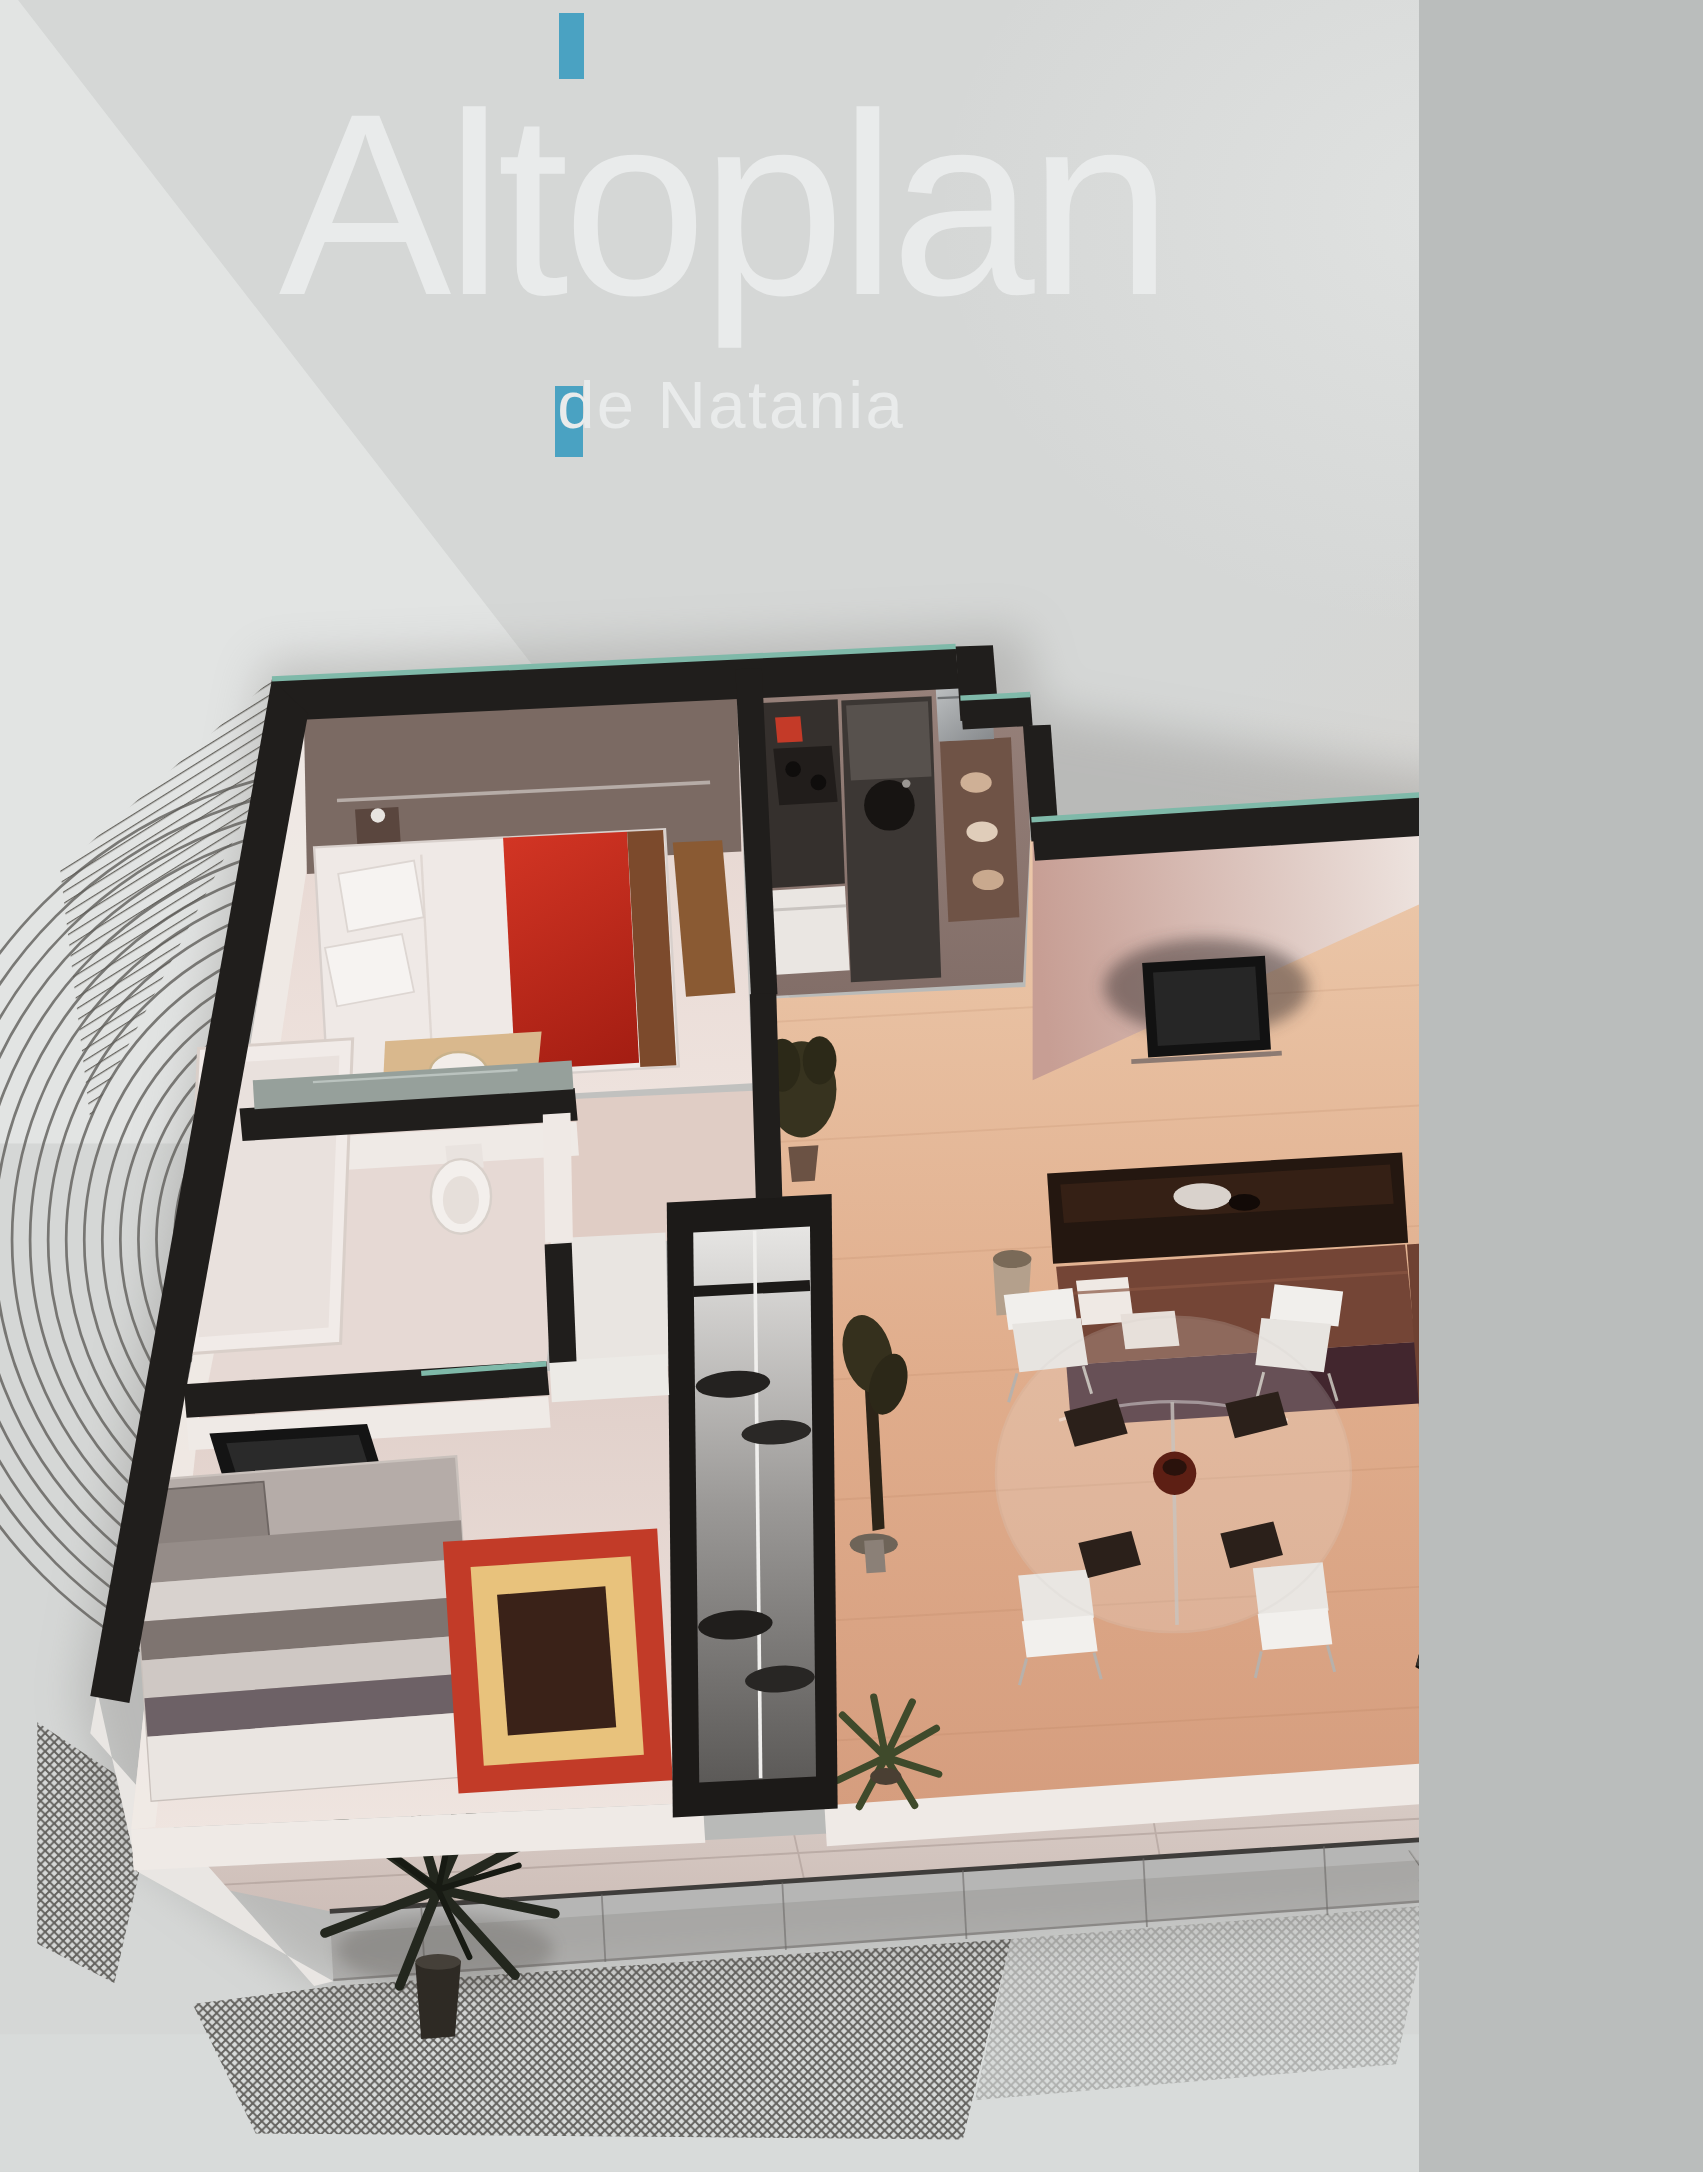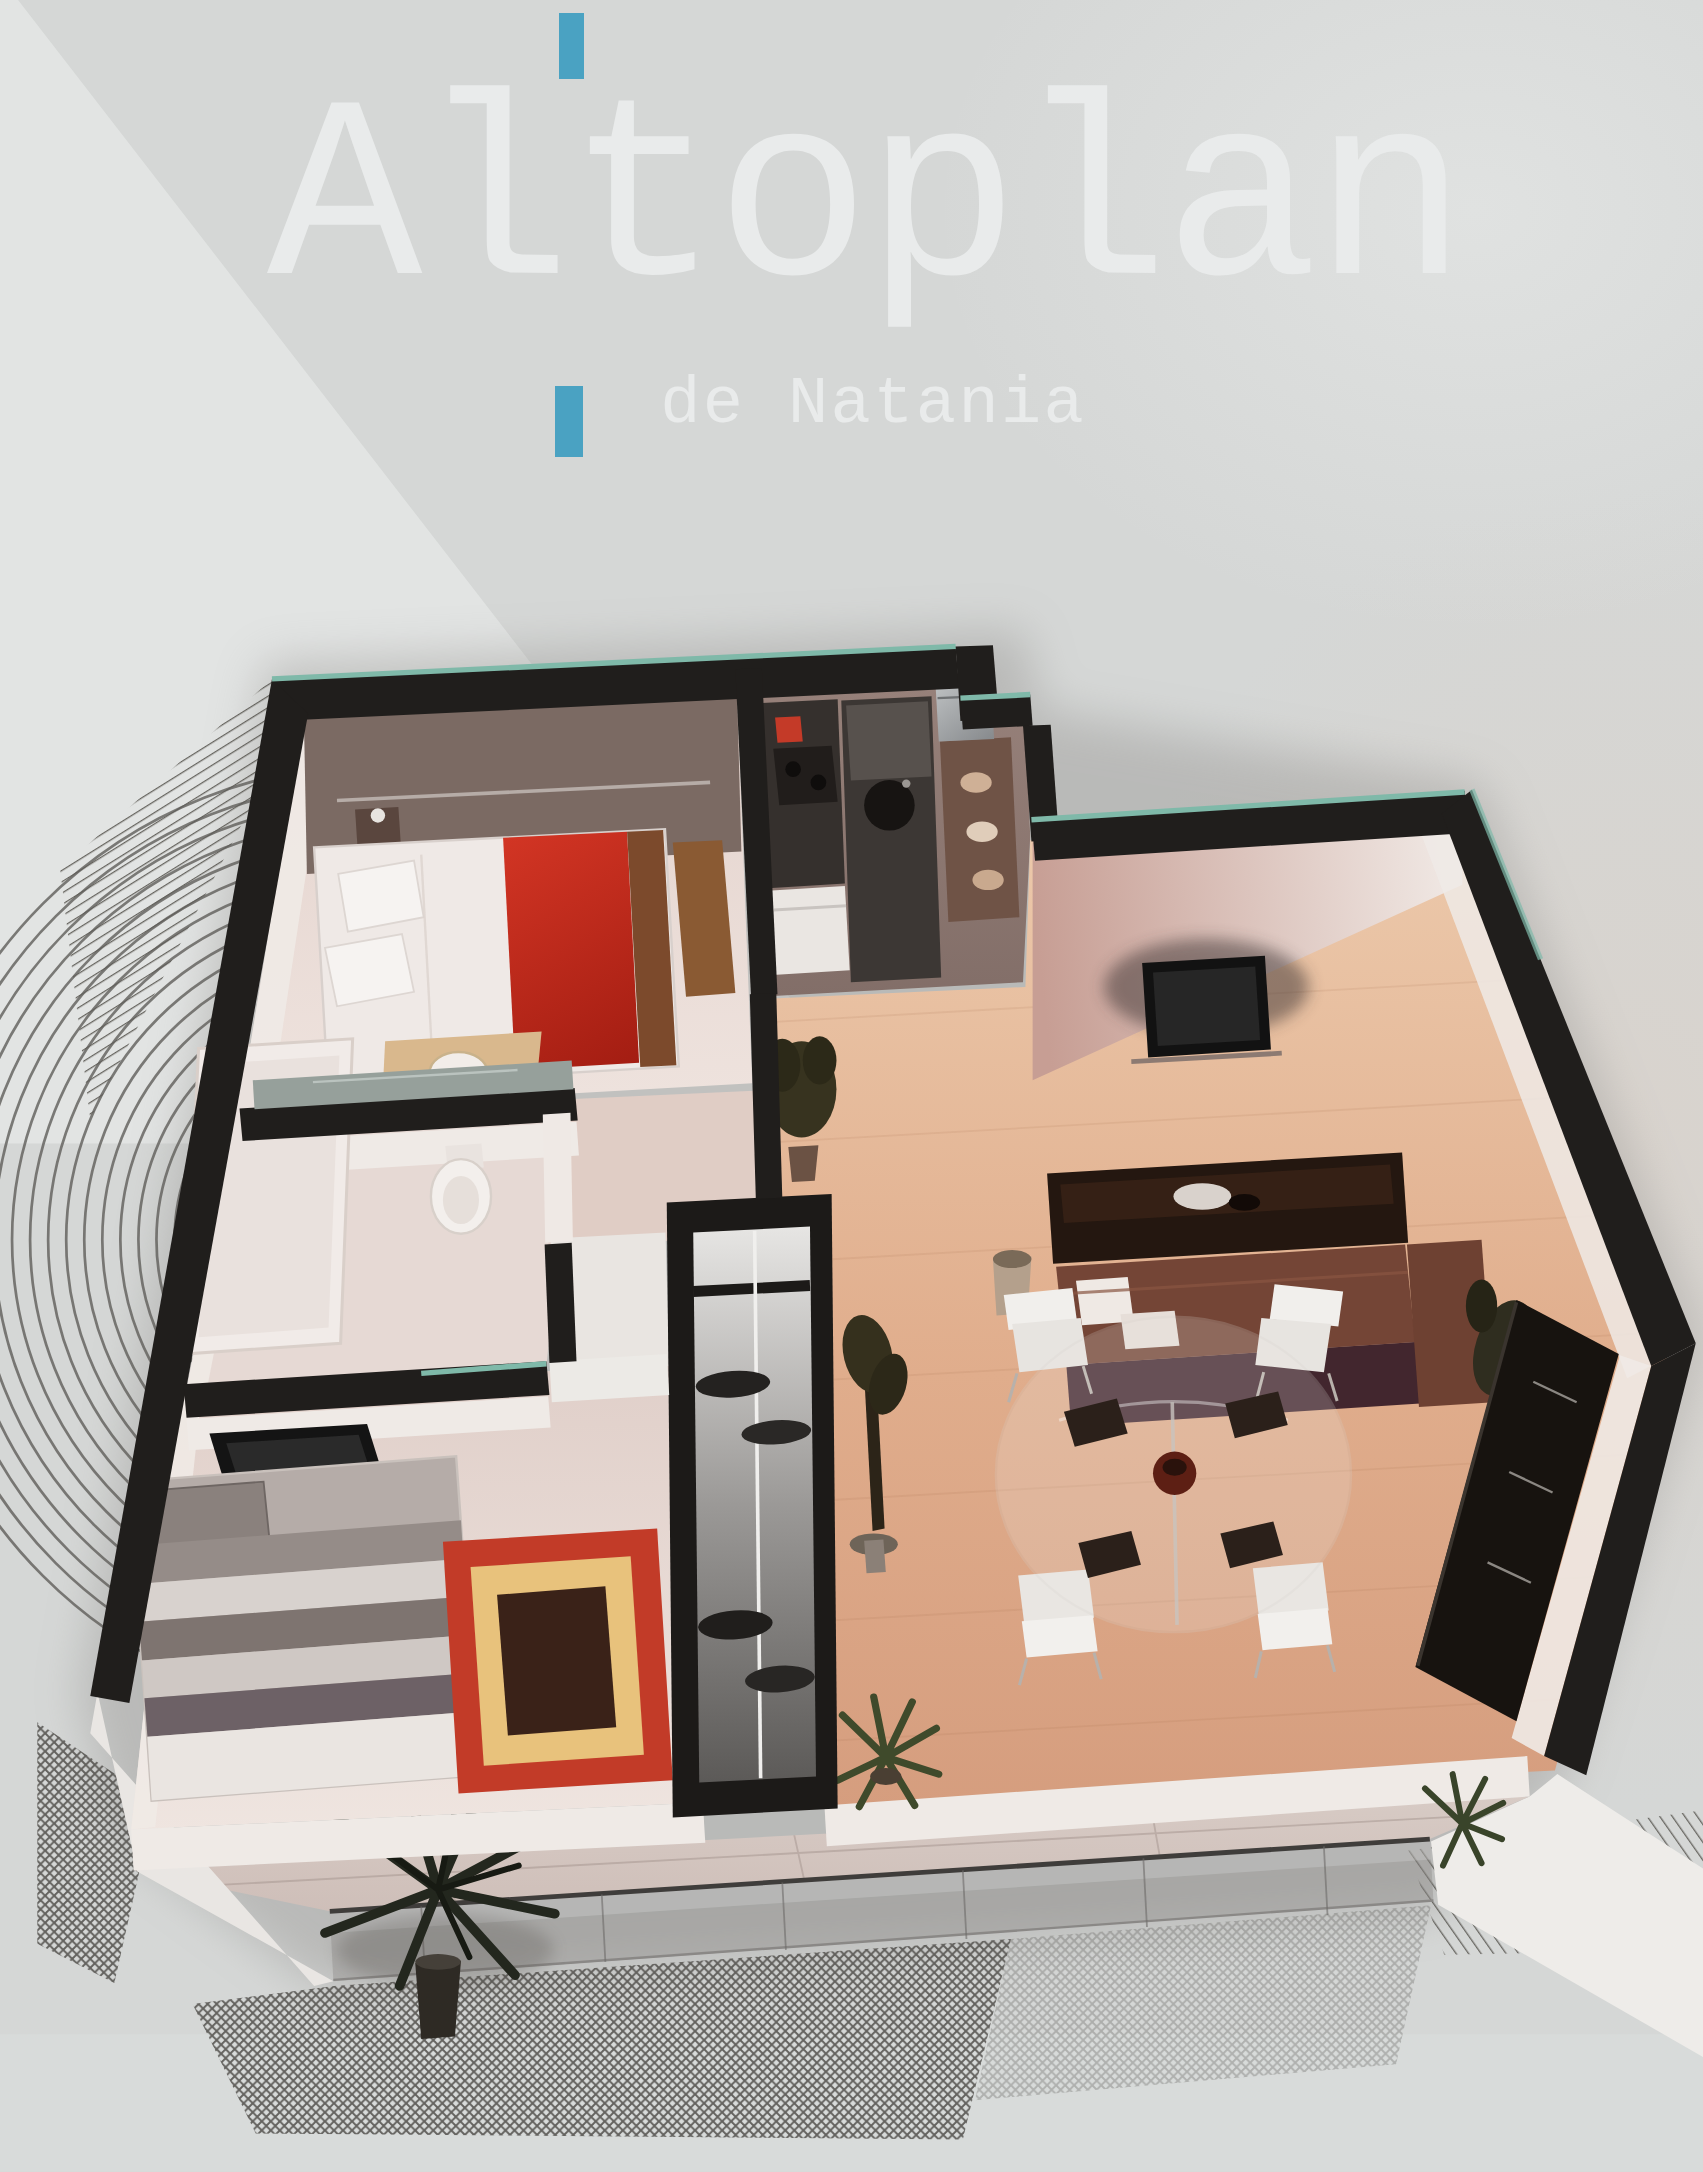--- a/index.html
+++ b/index.html
@@ -1,21 +1,21 @@
 <!DOCTYPE html>
 <html style="--page-bg: #d5d7d6; --page-bg-light: #e4e6e5; --accent-blue: #4aa2c2; --logo-text: #e9ebeb; --wall-black: #201e1c; --wall-edge-teal: #7fb9a9; --wood-floor-light: #ecc9ab; --wood-floor-dark: #d59d7e; --pale-floor: #ecdfda; --kitchen-floor: #8d7770; --bed-red: #c5271d; --sofa-brown: #6e4132; --sofa-back: #42262e; --rug-red: #c23b28; --rug-gold: #e8c27c; --rug-center: #3a2218; --hatch-line: #54524e; --white-face: #efeae6;font-size:9.6px"><head>
 <meta charset="utf-8">
 <style>
   html,body{margin:0;padding:0;background:#babdbc;}
   .page{
     position:relative;
-    width:1703px;height:2172px;
+    width:1419px;height:2172px;
     background:var(--page-bg,#d5d7d6);
     overflow:hidden;
-    font-family:Liberation Mono, monospace;
+    font-family:Liberation Sans, sans-serif;
   }
   .bg-layer{position:absolute;inset:0;pointer-events:none;}
   
   .wordmark{
     position:absolute;left:0;right:0;top:75px;margin:0;
     text-align:center;
     font-size:259px;line-height:1;font-weight:300;
     letter-spacing:-6px;
     color:var(--logo-text,#e9ebeb);
     transform:translateX(13.2px);

